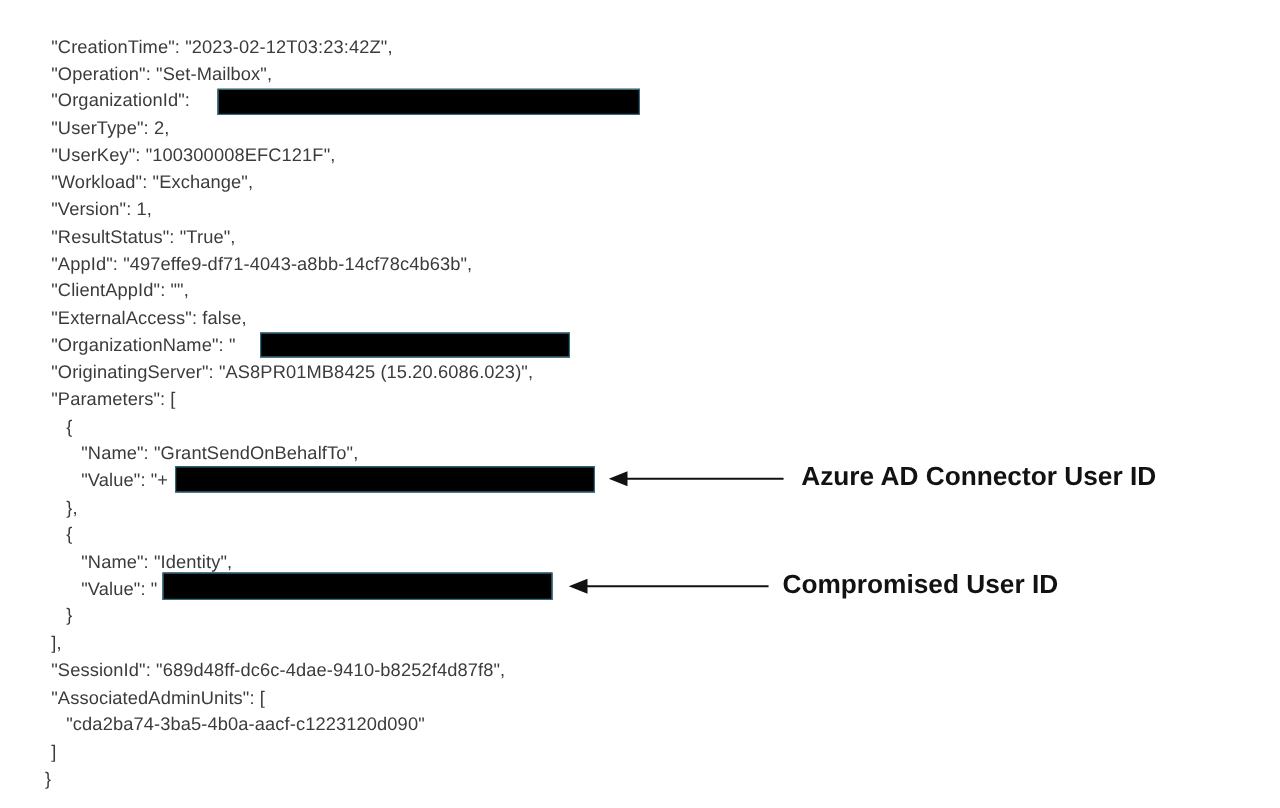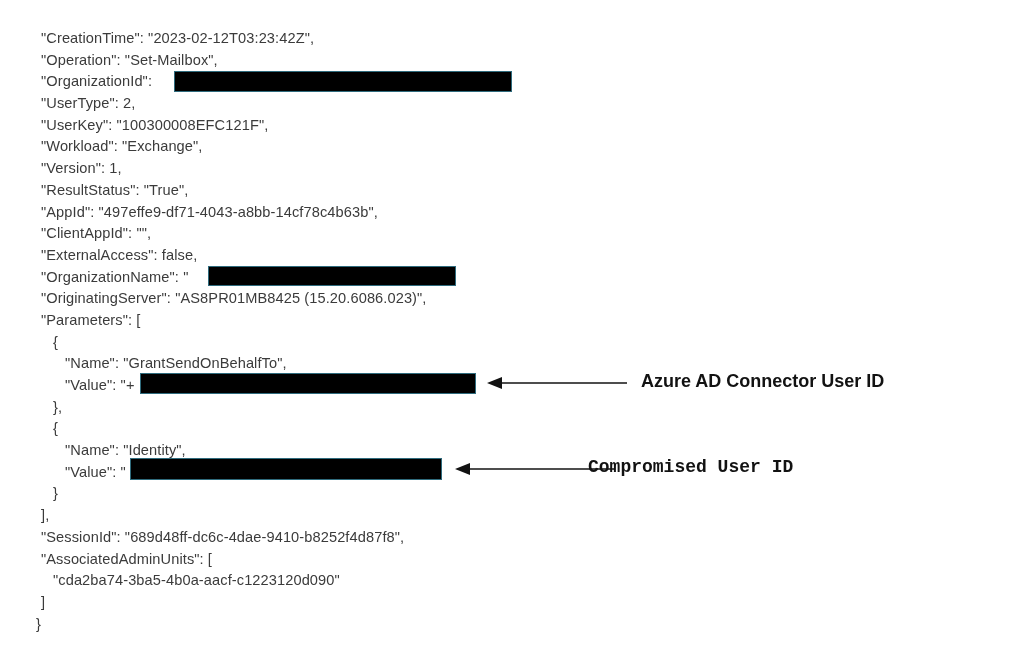--- a/index.html
+++ b/index.html
@@ -52,21 +52,21 @@
     border: 1px solid #2f6b7d;
     box-sizing: border-box;
   }
 
   
   .annotation {
     position: absolute;
     font-family: "Liberation Sans", sans-serif;
     font-weight: bold;
     color: #121212;
-    font-size: 18px;
+    font-size: 21px;
     line-height: 21px;
     white-space: nowrap;
   }
 
   .arrow {
     position: absolute;
   }
 </style>
 </head>
 <body>
@@ -114,16 +114,16 @@
   <div id="annotation-layer">
       <svg width="140" height="16" class="arrow" style="left: 487px; top: 375px;">
         <line x1="13" y1="8" x2="140" y2="8" stroke="#121212" stroke-width="1.6"></line>
         <polygon points="0,8 15,2 15,14" fill="#121212"></polygon>
       </svg>
       <div class="annotation" style="left: 641px; top: 371px;">Azure AD Connector User ID</div>
       <svg width="160" height="16" class="arrow" style="left: 455px; top: 461px;">
         <line x1="13" y1="8" x2="160" y2="8" stroke="#121212" stroke-width="1.6"></line>
         <polygon points="0,8 15,2 15,14" fill="#121212"></polygon>
       </svg>
-      <div class="annotation" style="left: 588px; top: 457px; font-family: Liberation Mono, monospace;">Compromised User ID</div>
+      <div class="annotation" style="left: 626px; top: 457px;">Compromised User ID</div>
     </div>
 
 </div>
 
 </body></html>

